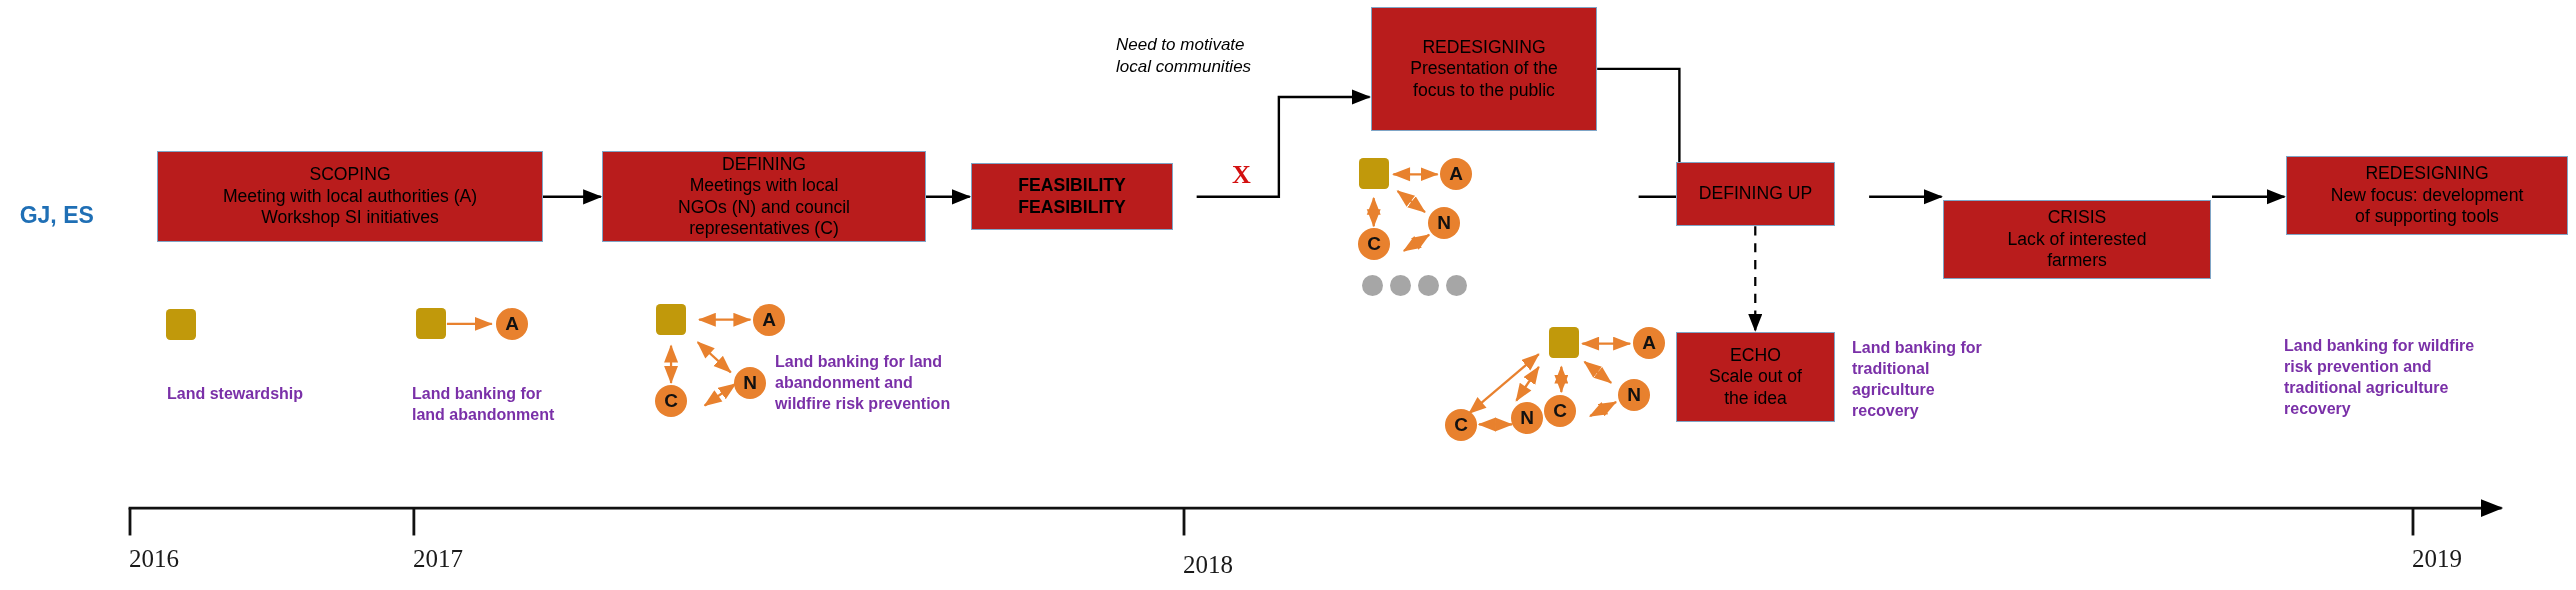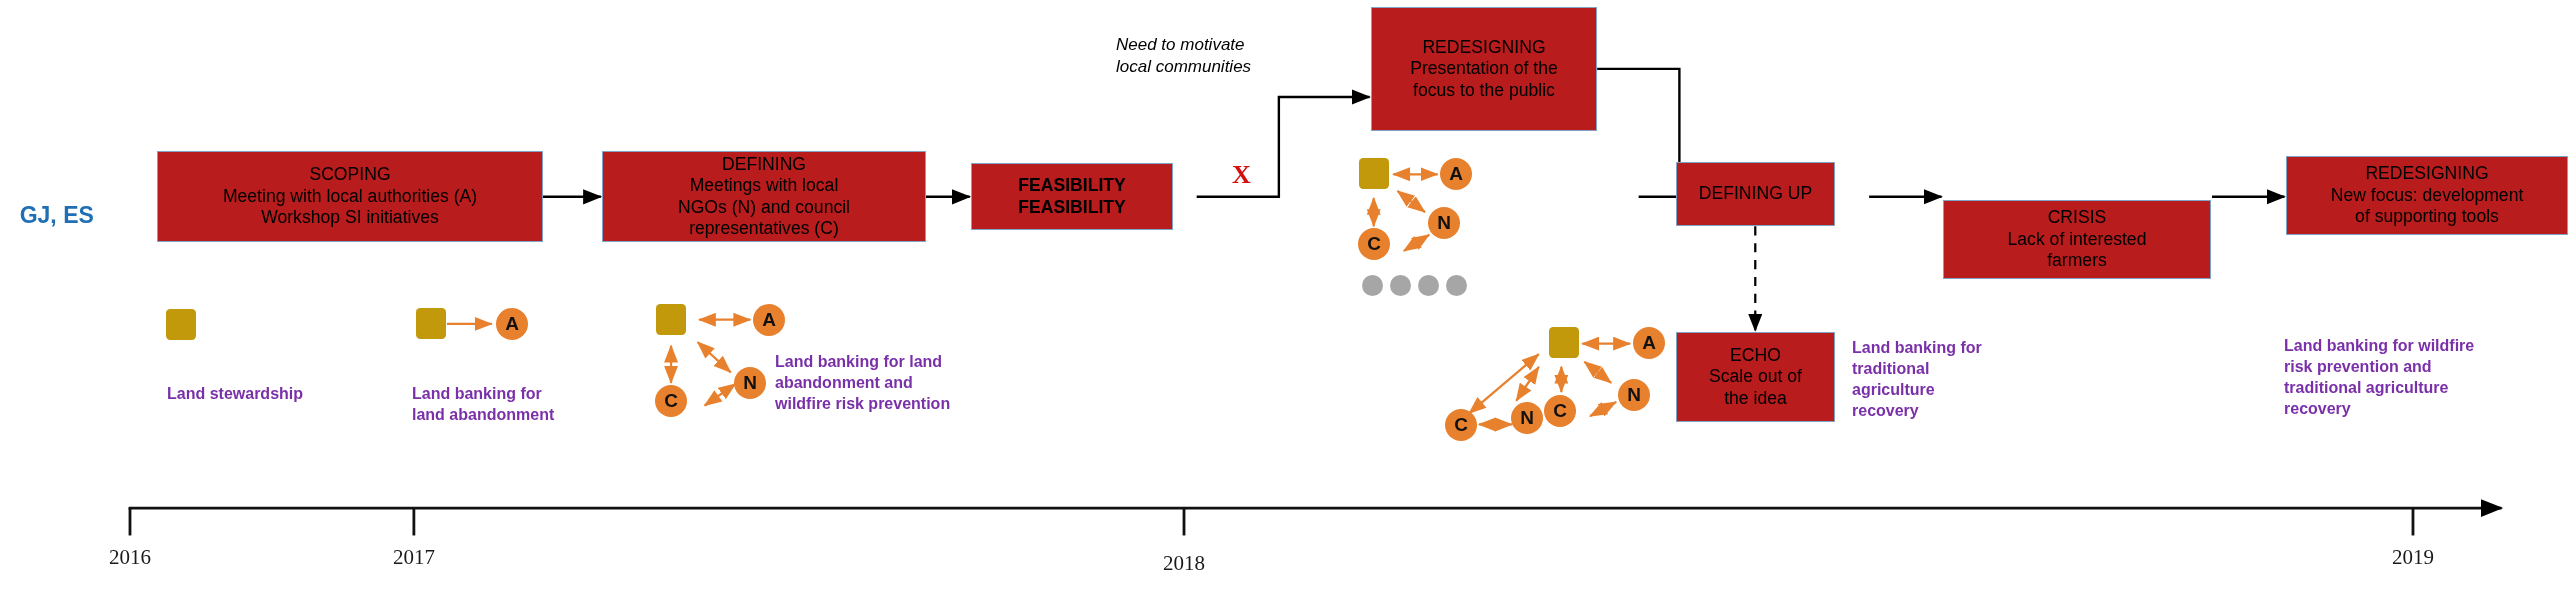--- a/index.html
+++ b/index.html
@@ -78,23 +78,23 @@
   }
   .region{
     position:absolute;
     color:#1f6fb5;
     font-size:23px;
     font-weight:bold;
   }
   .yr{
     position:absolute;
     color:#1a1a1a;
-    font-size:21px;
+    font-size:25px;
     font-family:"Liberation Serif", serif;
-    text-align:center;
+    text-align:right;
   }
 </style>
 </head>
 <body>
 
 <div id="stage">
 
   <svg id="wires" viewBox="0 0 3666 841">
     <defs>
       <marker id="bk" markerWidth="9" markerHeight="9" refX="7.4" refY="3.2" orient="auto">

